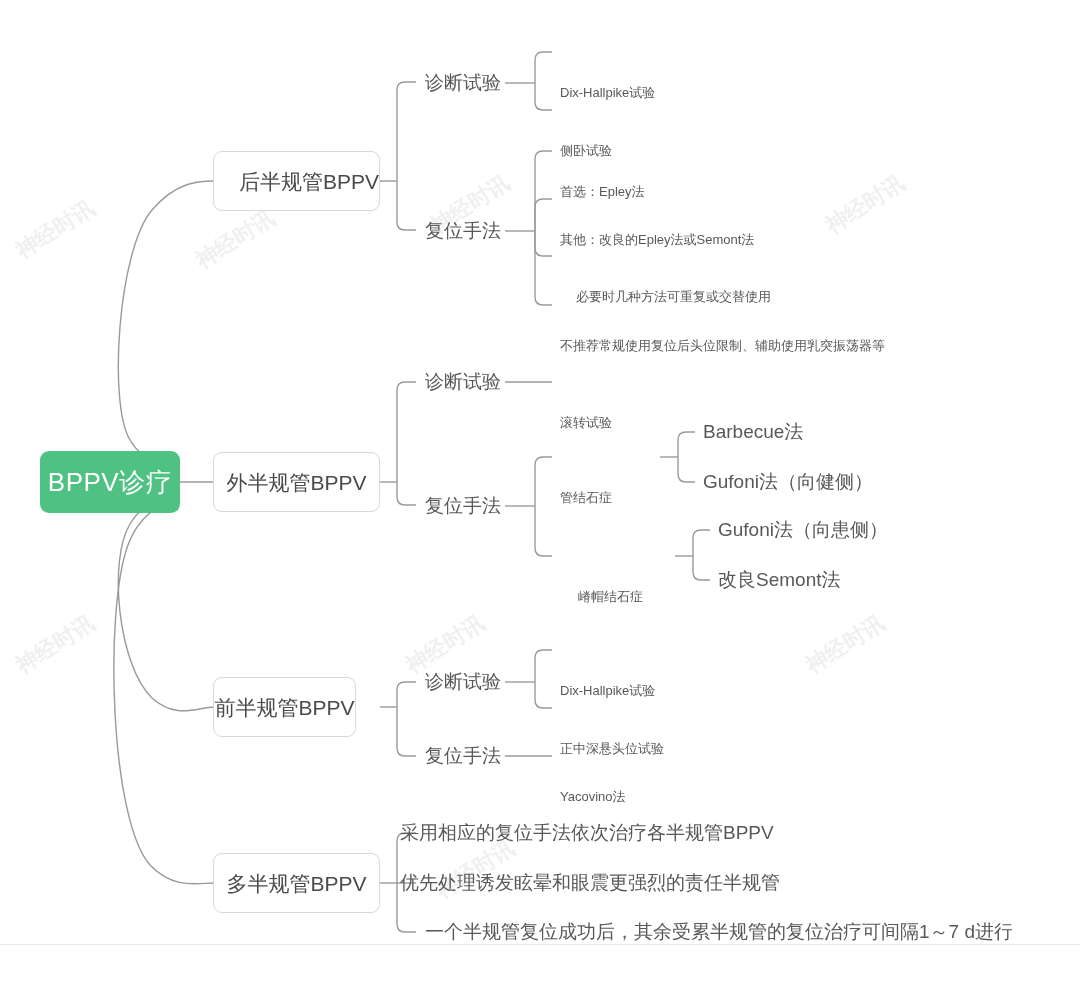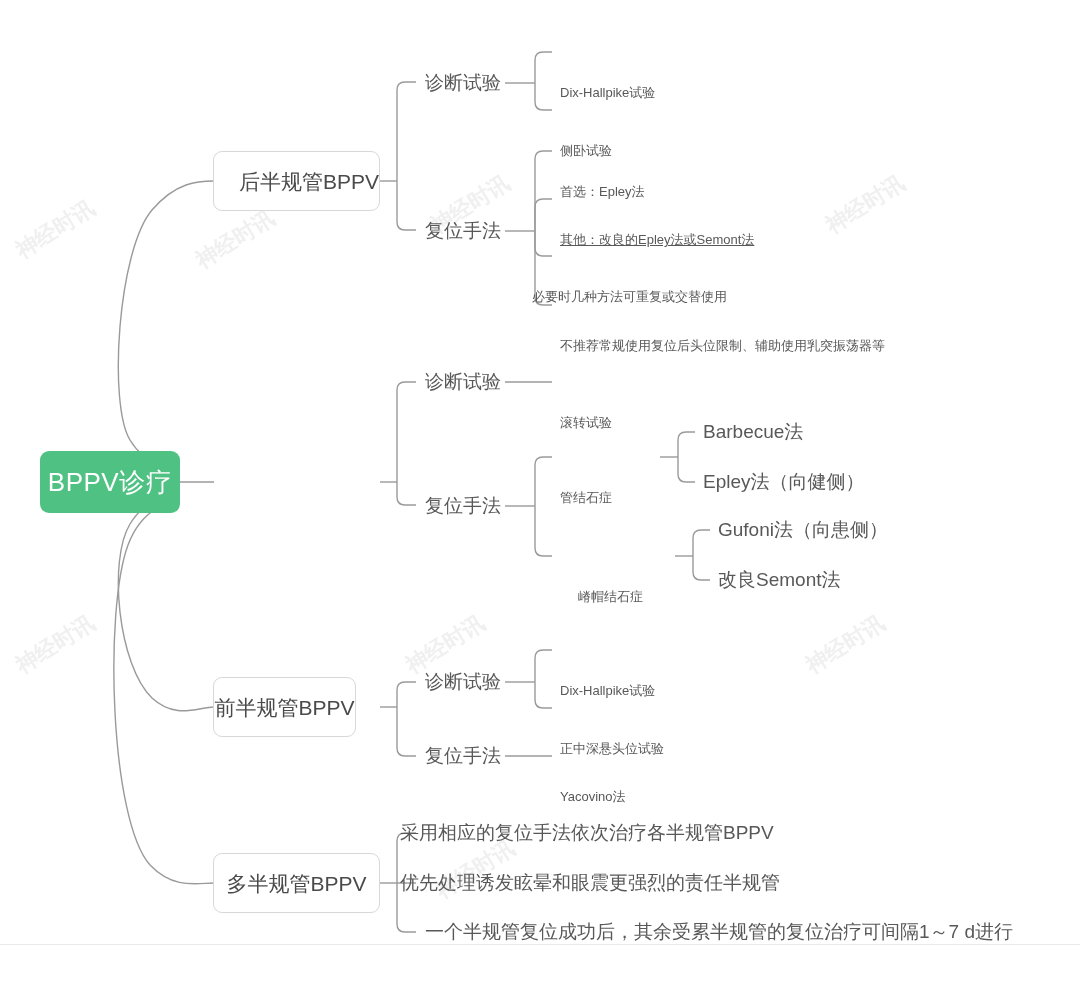--- a/index.html
+++ b/index.html
@@ -158,33 +158,34 @@
   <div class="node root-node" style="left:40px; top:451px; width:140px;">BPPV诊疗</div>
 
   <div class="node l1-node" style="left:213px; top:151px; width:167px;padding-left:42px;">后半规管BPPV</div>
 
   <div class="node l2-node" style="left:425px; top:73px;">诊断试验</div>
   <div class="node l3-node" style="left:560px; top:42px;">Dix-Hallpike试验</div>
   <div class="node l3-node" style="left:560px; top:100px;">侧卧试验</div>
 
   <div class="node l2-node" style="left:425px; top:221px;">复位手法</div>
   <div class="node l3-node" style="left:560px; top:141px;">首选：Epley法</div>
-  <div class="node l3-node" style="left:560px; top:189px;text-decoration:underline;">其他：改良的Epley法或Semont法</div>
-  <div class="node l3-node" style="left:532px; top:246px;text-align:right;">必要时几种方法可重复或交替使用</div>
+  <div class="node l3-node" style="left:560px; top:189px;">其他：改良的Epley法或Semont法</div>
+  <div class="node l3-node" style="left:576px; top:246px;text-align:right;">必要时几种方法可重复或交替使用</div>
   <div class="node l3-node" style="left:560px; top:295px;">不推荐常规使用复位后头位限制、辅助使用乳突振荡器等</div>
 
+  <div class="node l1-node" style="left:213px; top:452px; width:167px;">外半规管BPPV</div>
 
   <div class="node l2-node" style="left:425px; top:372px;">诊断试验</div>
   <div class="node l3-node" style="left:560px; top:372px;">滚转试验</div>
 
   <div class="node l2-node" style="left:425px; top:496px;">复位手法</div>
 
   <div class="node l3-node" style="left:560px; top:447px;">管结石症</div>
   <div class="node l4-node" style="left:703px; top:422px;">Barbecue法</div>
-  <div class="node l4-node" style="left:703px; top:472px;">Epley法（向健侧）</div>
+  <div class="node l4-node" style="left:703px; top:472px;">Gufoni法（向健侧）</div>
 
   <div class="node l3-node" style="left:560px; top:546px;padding-left:18px;">嵴帽结石症</div>
   <div class="node l4-node" style="left:718px; top:520px;">Gufoni法（向患侧）</div>
   <div class="node l4-node" style="left:718px; top:570px;">改良Semont法</div>
 
   <div class="node l1-node" style="left:213px; top:677px; width:143px;">前半规管BPPV</div>
 
   <div class="node l2-node" style="left:425px; top:672px;">诊断试验</div>
   <div class="node l3-node" style="left:560px; top:640px;">Dix-Hallpike试验</div>
   <div class="node l3-node" style="left:560px; top:698px;">正中深悬头位试验</div>

